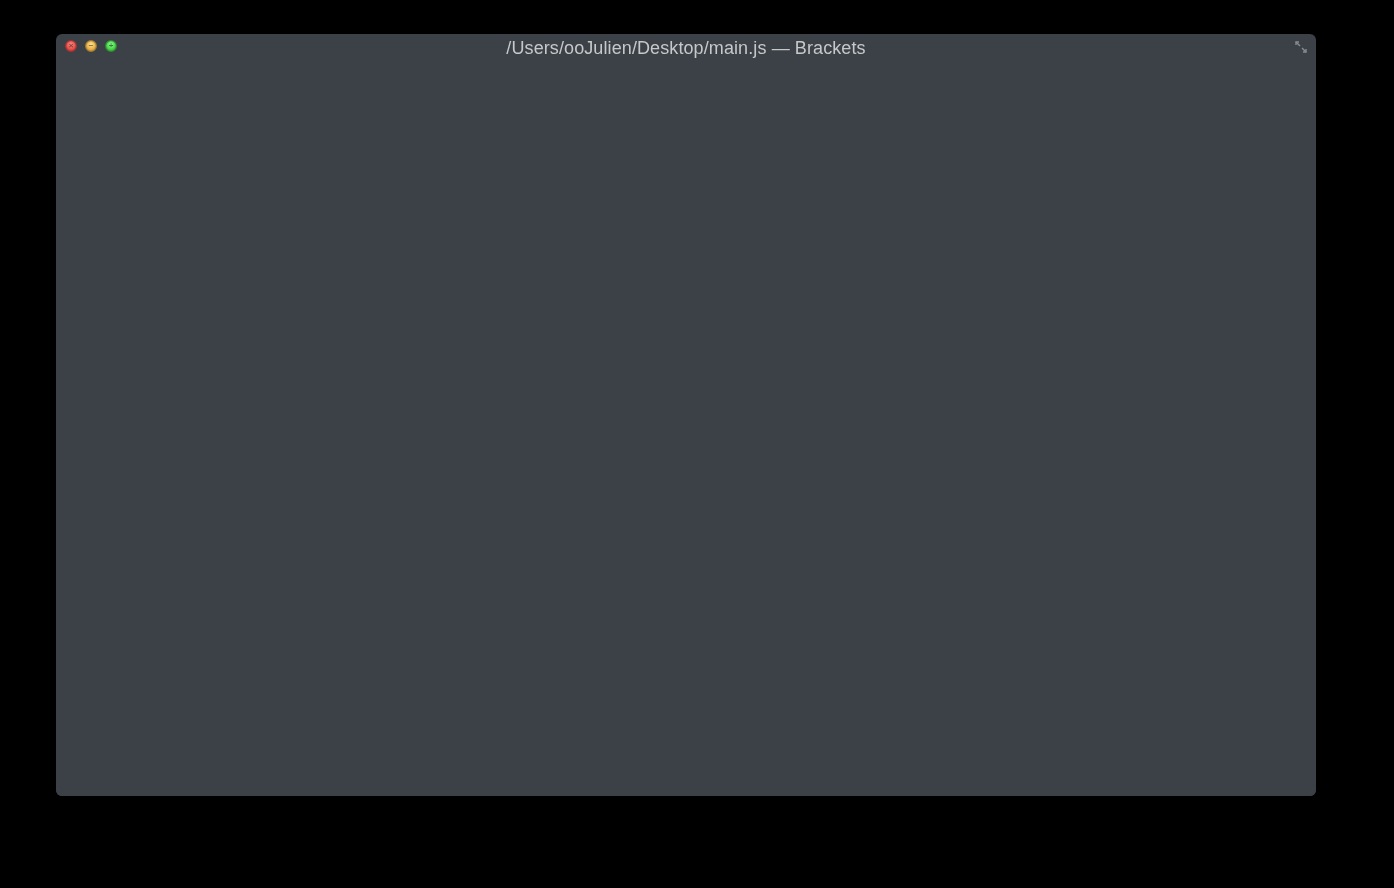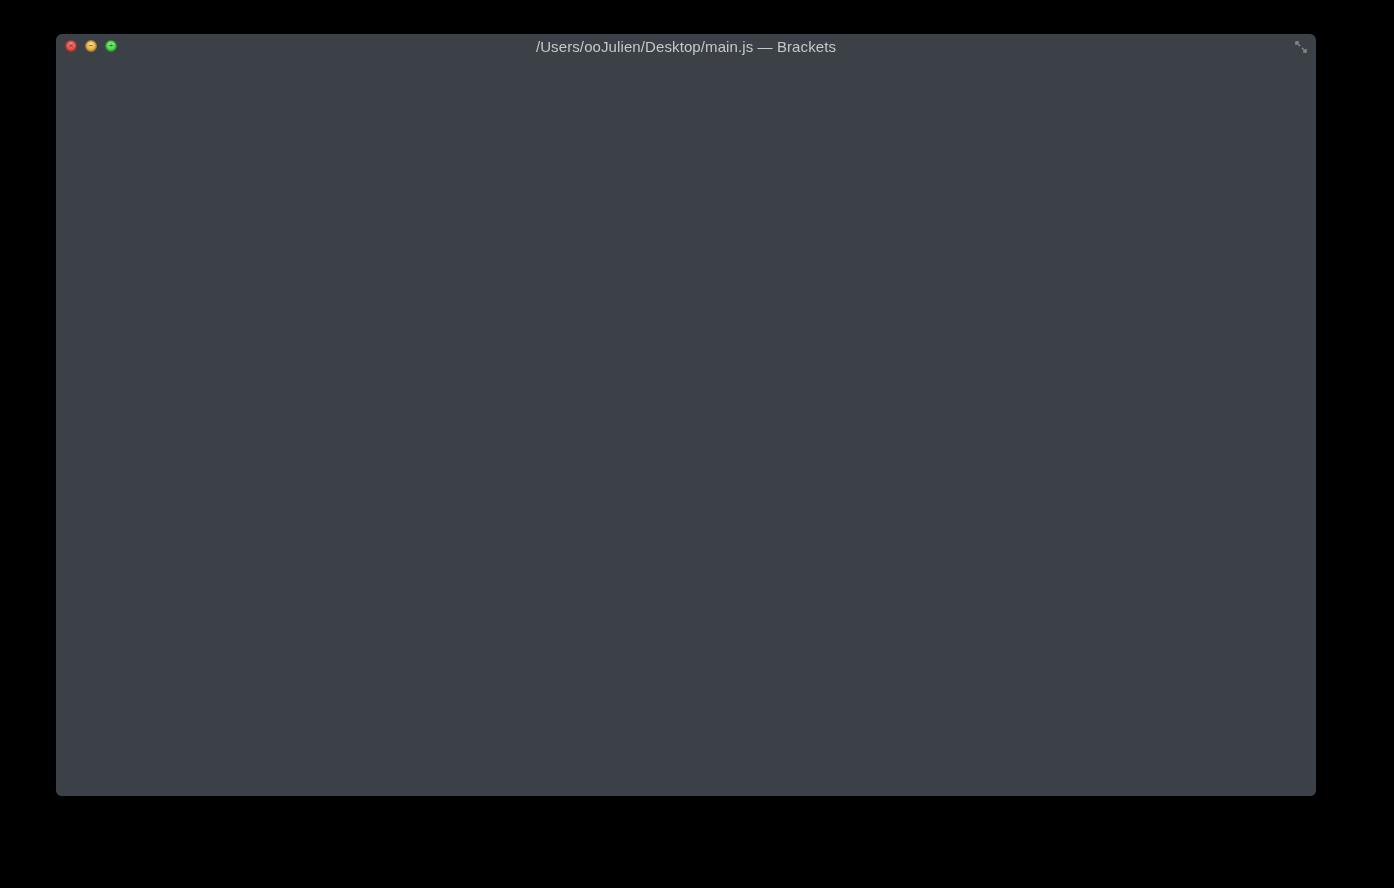--- a/index.html
+++ b/index.html
@@ -69,21 +69,21 @@
       font-weight: bold;
       color: rgba(0,0,0,0.5);
       transform: translateY(-0.5px);
     }
     .window-title {
       position: absolute;
       left: 0;
       right: 0;
       top: 4px;
       text-align: center;
-      font-size: 15px;
+      font-size: 18px;
       color: #c6c8c9;
       font-weight: 400;
       letter-spacing: 0.1px;
       pointer-events: none;
     }
     .fullscreen-btn {
       position: absolute;
       right: 8px;
       top: 6px;
       width: 14px;

